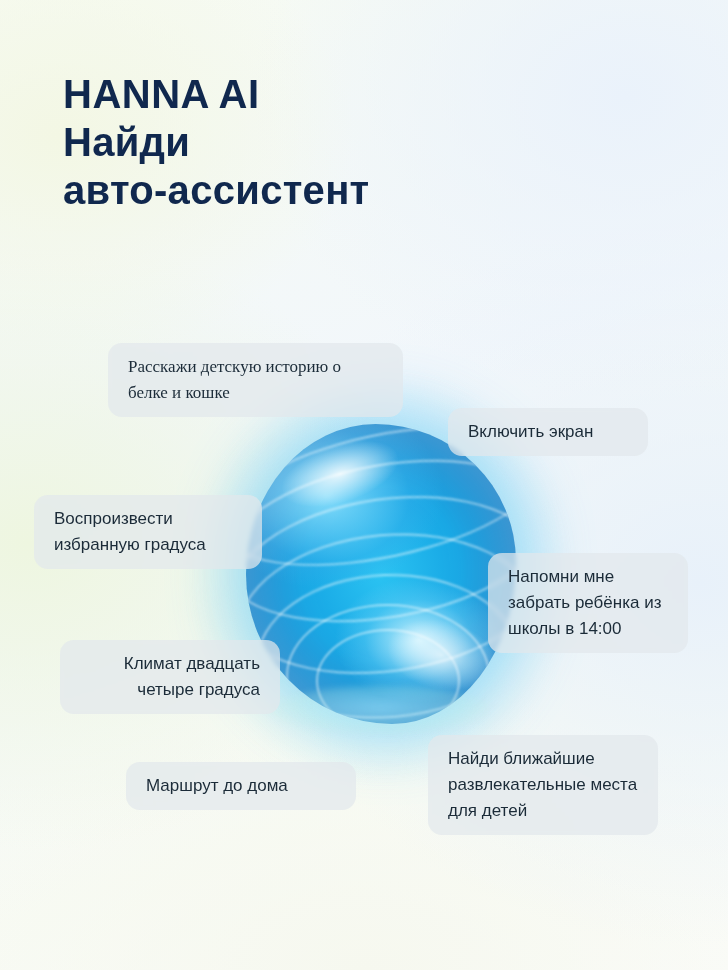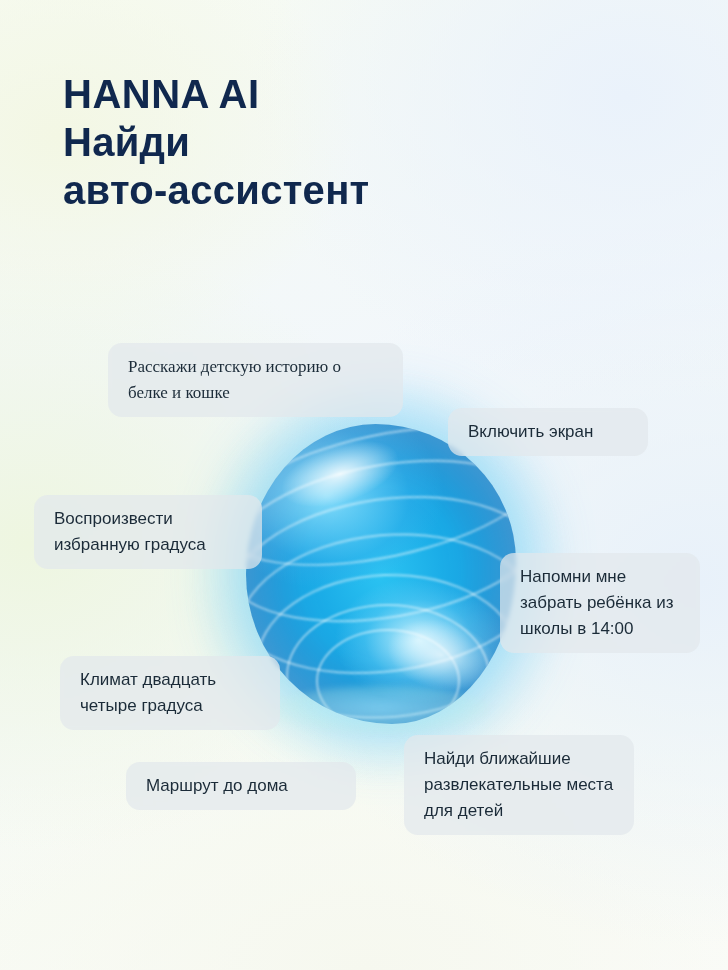--- a/index.html
+++ b/index.html
@@ -130,24 +130,24 @@
     color: #1b2b38;
     font-size: 17px;
     line-height: 26px;
     padding: 11px 20px;
     box-sizing: border-box;
     backdrop-filter: blur(2px);
   }
   .b-story   { left: 108px; top: 343px; width: 295px; font-family: Liberation Serif, serif; }
   .b-screen  { left: 448px; top: 408px; width: 200px; }
   .b-music   { left: 34px;  top: 495px; width: 228px; }
-  .b-remind  { left: 500px; top: 553px; width: 200px; }
-  .b-climate { left: 60px;  top: 656px; width: 220px; }
+  .b-remind  { left: 488px; top: 553px; width: 200px; }
+  .b-climate { left: 60px;  top: 640px; width: 220px; text-align: right; }
   .b-route   { left: 126px; top: 762px; width: 230px; }
-  .b-places  { left: 404px; top: 735px; width: 230px; }
+  .b-places  { left: 428px; top: 735px; width: 230px; }
 </style>
 </head>
 <body>
 
 <div class="poster">
 
   <div class="heading">
     <div class="heading-line brand">HANNA AI</div>
     <div class="heading-line">Найди</div>
     <div class="heading-line">авто-ассистент</div>

